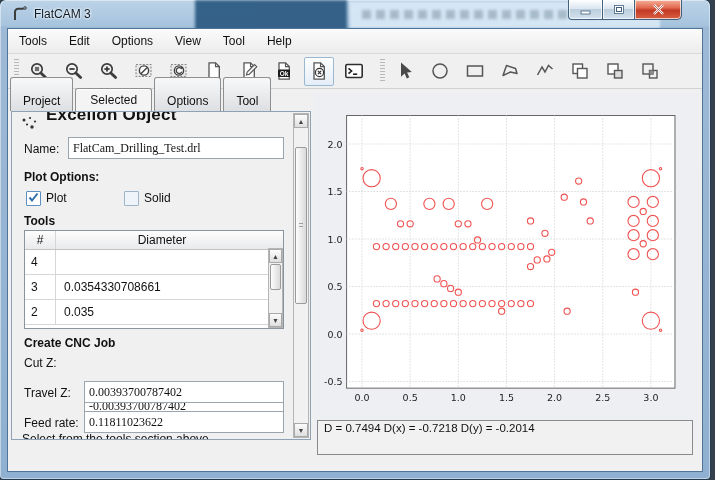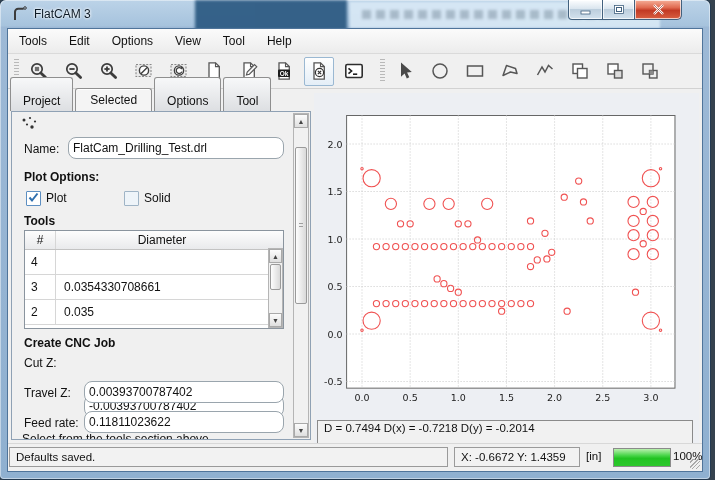--- a/index.html
+++ b/index.html
@@ -43,22 +43,22 @@
   .tab{padding:16px 12px 3px;margin-right:2px;font-size:12px;border:1px solid #8f8f8f;border-bottom:none;border-radius:3px 3px 0 0;
     background:linear-gradient(#f7f8f9,#dddfe2);position:relative;top:0px;}
   .tab.active{background:#f4f4f4;padding:4px 14px 4px;z-index:3;box-shadow:inset 0 1px 0 #fff;}
   
   .panel{position:absolute;left:3px;top:82px;width:298px;height:327px;background:#f0f0f0;border:1px solid #8fa1b4;overflow:hidden;}
   .obj-head-clip{position:absolute;left:34px;top:0px;width:200px;height:15px;overflow:hidden;}
   .obj-head{font-size:17px;font-weight:bold;margin-top:-7px;letter-spacing:.2px;}
   .drill-icon{position:absolute;left:8px;top:3px;}
   .flabel{position:absolute;font-size:12px;}
   .bold{font-weight:bold;}
-  .tinput{position:absolute;height:20px;border:1px solid #9aa5ad;border-radius:8px;background:#fff;font-size:12px;padding:0 4px;
-    font-family:Liberation Sans, sans-serif;color:#111;}
+  .tinput{position:absolute;height:20px;border:1px solid #9aa5ad;border-radius:0;background:#fff;font-size:12px;padding:0 4px;
+    font-family:Liberation Serif, serif;color:#111;}
   .cb{position:absolute;width:13px;height:13px;border:1px solid #8e9aa5;background:#fff;border-radius:1px;}
   .cb.checked{border-color:#5d8fc2;}
   .cb.empty{background:#eef4f9;border-color:#9fb4c6;}
   .cb svg{position:absolute;left:0px;top:-1px;}
   
   .ttable{position:absolute;left:12px;top:118px;width:258px;height:97px;border:1px solid #8a949e;background:#fff;overflow:hidden;}
   .trow{display:flex;border-bottom:1px solid #d6d6d6;height:24px;align-items:center;}
   .thead{height:18px;background:linear-gradient(#fdfdfd,#e9eaec);border-bottom:1px solid #c3c3c3;font-size:12px;}
   .tc-num{width:31px;border-right:1px solid #d6d6d6;align-self:stretch;display:flex;align-items:center;padding-left:6px;box-sizing:border-box;}
   .thead .tc-num{justify-content:center;padding-left:0;}
@@ -262,20 +262,23 @@
       </div>
 
     <div class="panel">
       <svg class="drill-icon" width="20" height="15" viewBox="0 0 20 15">
         <circle cx="4" cy="5" r="1.5" fill="#333"></circle>
           <circle cx="10" cy="3" r="1.1" fill="#333"></circle>
         <circle cx="15" cy="6.5" r="1.1" fill="#333"></circle>
           <circle cx="7" cy="9.5" r="1.1" fill="#333"></circle>
         <circle cx="12" cy="12" r="1.7" fill="#333"></circle>
       </svg>
+      <div class="obj-head-clip">
+          <div class="obj-head">Excellon Object</div>
+        </div>
 
       <span class="flabel" style="left:12px;top:30px;">Name:</span>
       <input class="tinput" style="left: 56px; top: 25px; width: 206px;" value="FlatCam_Drilling_Test.drl">
 
       <span class="flabel bold" style="left:12px;top:58px;">Plot Options:</span>
 
       <span class="cb checked" style="left:14px;top:79px;">
         <svg width="13" height="13" viewBox="0 0 13 13">
             <path d="M2.5,6.5 L5,9.5 L10.5,2.5" fill="none" stroke="#2f6fae" stroke-width="2"></path>
           </svg>
@@ -440,24 +443,14 @@
           <circle cx="264.67499999999995" cy="88.04999999999998" r="3.1" fill="none" stroke="#f05252" stroke-width="1.1"></circle>
           <circle cx="269.49" cy="108.95000000000002" r="3.1" fill="none" stroke="#f05252" stroke-width="1.1"></circle>
           <circle cx="276.231" cy="127.95" r="3.1" fill="none" stroke="#f05252" stroke-width="1.1"></circle>
           <circle cx="329.19599999999997" cy="118.45" r="3.1" fill="none" stroke="#f05252" stroke-width="1.1"></circle>
           <circle cx="329.19599999999997" cy="150.75" r="3.1" fill="none" stroke="#f05252" stroke-width="1.1"></circle>
           <circle cx="321.49199999999996" cy="199.2" r="3.1" fill="none" stroke="#f05252" stroke-width="1.1"></circle>
         </svg>
       <div class="readout">D = 0.7494  D(x) = -0.7218  D(y) = -0.2014</div>
     </div>
 
-    <div class="statusbar">
-      <div class="sunken" style="left:1px;width:425px;">Defaults saved.</div>
-      <div class="sunken" style="left:446px;width:112px;">X: -0.6672   Y: 1.4359</div>
-      <span class="units" style="left:578px;">[in]</span>
-      <div class="progress" style="left:605px;">
-        <div class="fill" id="progress-fill" style="width: 100%;"></div>
-      </div>
-      <span class="pct" style="left:665px;">100%</span>
-      <div class="grip"></div>
-    </div>
   </div>
 </div>
 
 </body></html>

